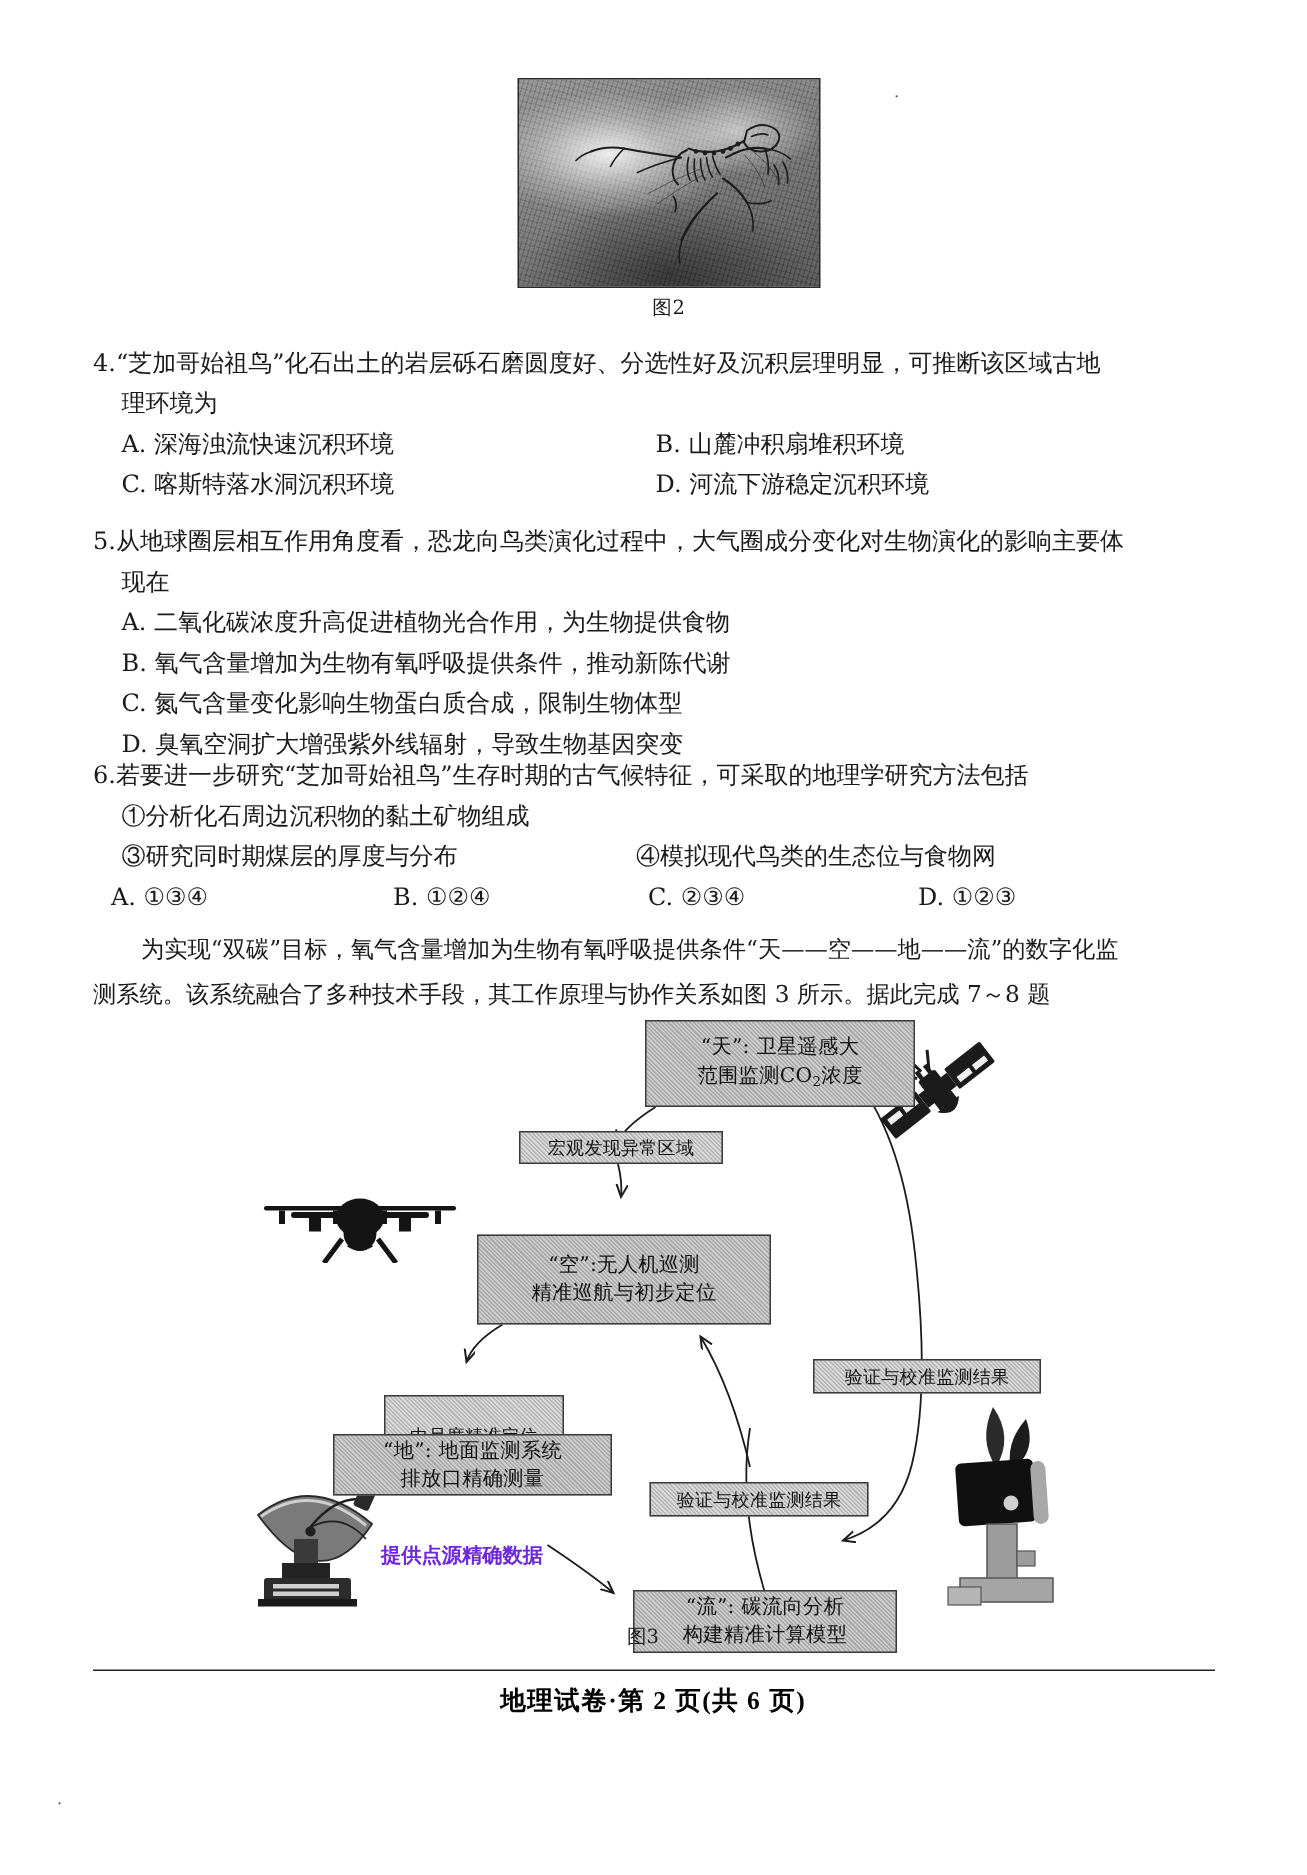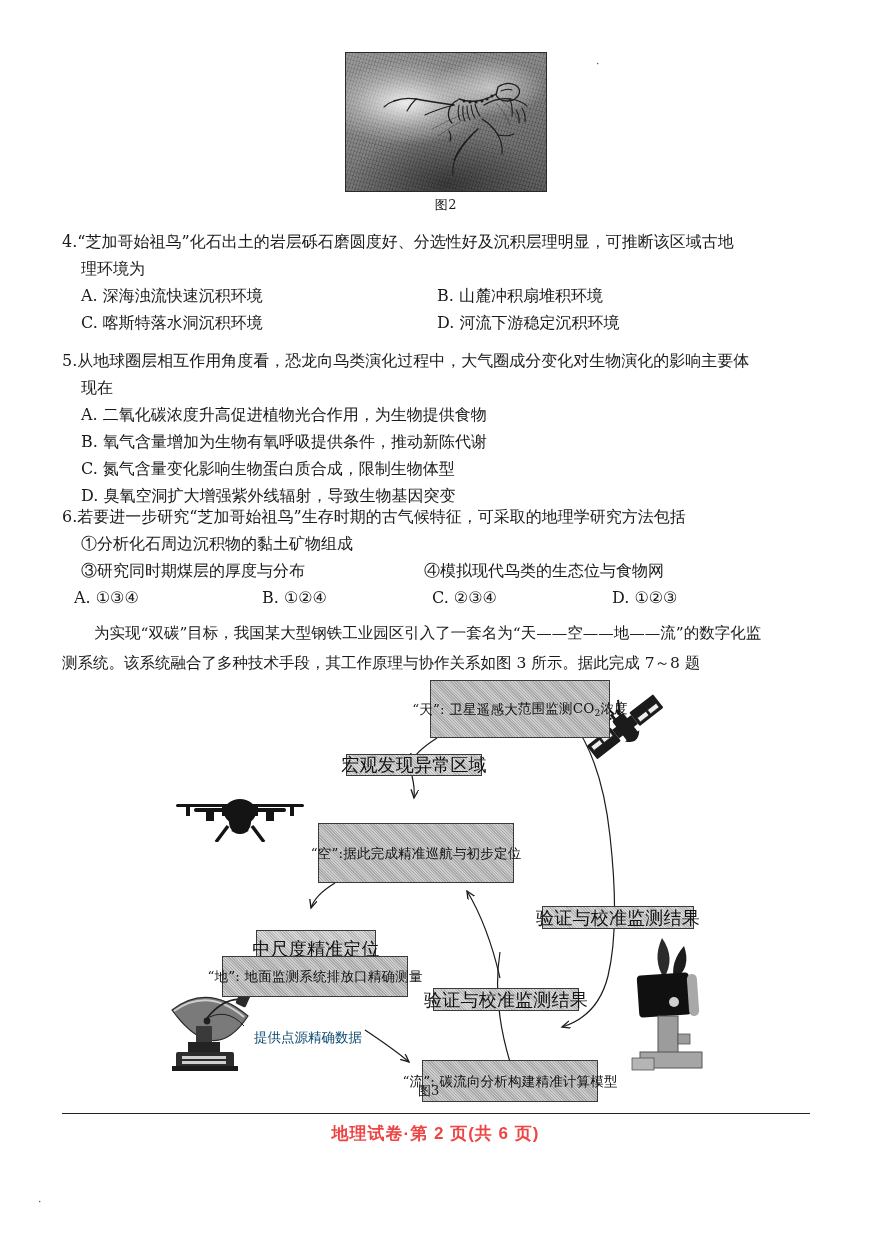--- a/index.html
+++ b/index.html
@@ -104,66 +104,68 @@
     box-sizing: border-box;
     border: 1px solid #3a3a3a;
     background:
       repeating-linear-gradient(45deg, rgba(255,255,255,0.35) 0px, rgba(255,255,255,0.35) 1px, rgba(0,0,0,0.05) 1px, rgba(0,0,0,0.05) 2px),
       #b2b2b2;
     color: #111;
     text-align: center;
     font-size: 13.5px;
     line-height: 19px;
     display: flex;
-    flex-direction: row;
+    flex-direction: column;
     align-items: center;
     justify-content: center;
     padding: 2px 4px;
     letter-spacing: 0.2px;
   }
   .node.small {
-    font-size: 18px;
+    font-size: 12px;
     line-height: 18px;
     padding: 1px 5px;
     background:
       repeating-linear-gradient(45deg, rgba(255,255,255,0.45) 0px, rgba(255,255,255,0.45) 1px, rgba(0,0,0,0.04) 1px, rgba(0,0,0,0.04) 2px),
       #bcbcbc;
+    justify-content: flex-end;
   }
   .node .ln { white-space: nowrap; }
   .node sub { font-size: 9px; vertical-align: baseline; position: relative; top: 3px; }
 
   .plainlabel {
     position: absolute;
     font-size: 13.5px;
     line-height: 19px;
     white-space: nowrap;
-    color: #0c4a6e;
+    color: #6d28d9;
+    font-weight: bold;
   }
 
   .icon-img { position: absolute; }
 
   .fig3-caption {
     position: absolute;
     left: 418px;
     top: 1082px;
     font-size: 13px;
   }
 
   
   .footer {
     position: absolute;
     left: 0;
     top: 1122px;
     width: 871px;
     text-align: center;
     font-size: 17px;
-    font-family: Liberation Sans, sans-serif;
+    font-family: Liberation Serif, serif;
     font-weight: bold;
     letter-spacing: 1px;
-    color: #ef4444;
+    color: #000000;
   }
   .footer .rule {
     position: absolute;
     left: 62px;
     top: -9px;
     width: 748px;
     height: 0;
     border-top: 1px solid #222;
   }
   .corner-dot {
@@ -271,21 +273,21 @@
     </div>
     <div class="opt-row">
       <span class="opt" style="left:12px">A. ①③④</span>
       <span class="opt" style="left:200px">B. ①②④</span>
       <span class="opt" style="left:370px">C. ②③④</span>
       <span class="opt" style="left:550px">D. ①②③</span>
     </div>
   </div>
 
   <div class="para" style="top:618px">
-    <div class="first">为实现“双碳”目标，我国某大型钢铁工业园区引入了一套名为“天——空——地——流”的数字化监</div>
+    <div class="first">为实现“双碳”目标，氧气含量增加为生物有氧呼吸提供条件“天——空——地——流”的数字化监</div>
     <div>测系统。该系统融合了多种技术手段，其工作原理与协作关系如图 3 所示。据此完成 7～8 题</div>
   </div>
 
   <div class="fig3">
 
     <svg width="600" height="400" viewBox="0 0 600 400" aria-hidden="true">
       <defs>
         <marker id="arrow" markerWidth="9" markerHeight="9" refX="7" refY="3.2" orient="auto">
           <path d="M0,0 L7,3.2 L0,6.4" fill="none" stroke="#1b1b1b" stroke-width="1.1"></path>
         </marker>
@@ -397,21 +399,21 @@
     <div class="node" style="left:280px; top:2px; width:180px; height:58px;">
       <span class="ln">“天”: 卫星遥感大</span>
       <span class="ln"><span>范围监测CO</span><sub>2</sub><span>浓度</span></span>
     </div>
 
     <div class="node small" style="left:196px; top:76px; width:136px; height:22px;">
       <span class="ln">宏观发现异常区域</span>
     </div>
 
     <div class="node" style="left:168px; top:145px; width:196px; height:60px;">
-      <span class="ln">“空”:据此完成</span>
+      <span class="ln">“空”:无人机巡测</span>
       <span class="ln">精准巡航与初步定位</span>
     </div>
 
     <div class="node small" style="left:106px; top:230px; width:120px; height:38px;margin-top:22px;">
       <span class="ln">中尺度精准定位</span>
     </div>
 
     <div class="node" style="left:72px; top:278px; width:186px; height:41px;">
       <span class="ln">“地”: 地面监测系统</span>
       <span class="ln">排放口精确测量</span>

